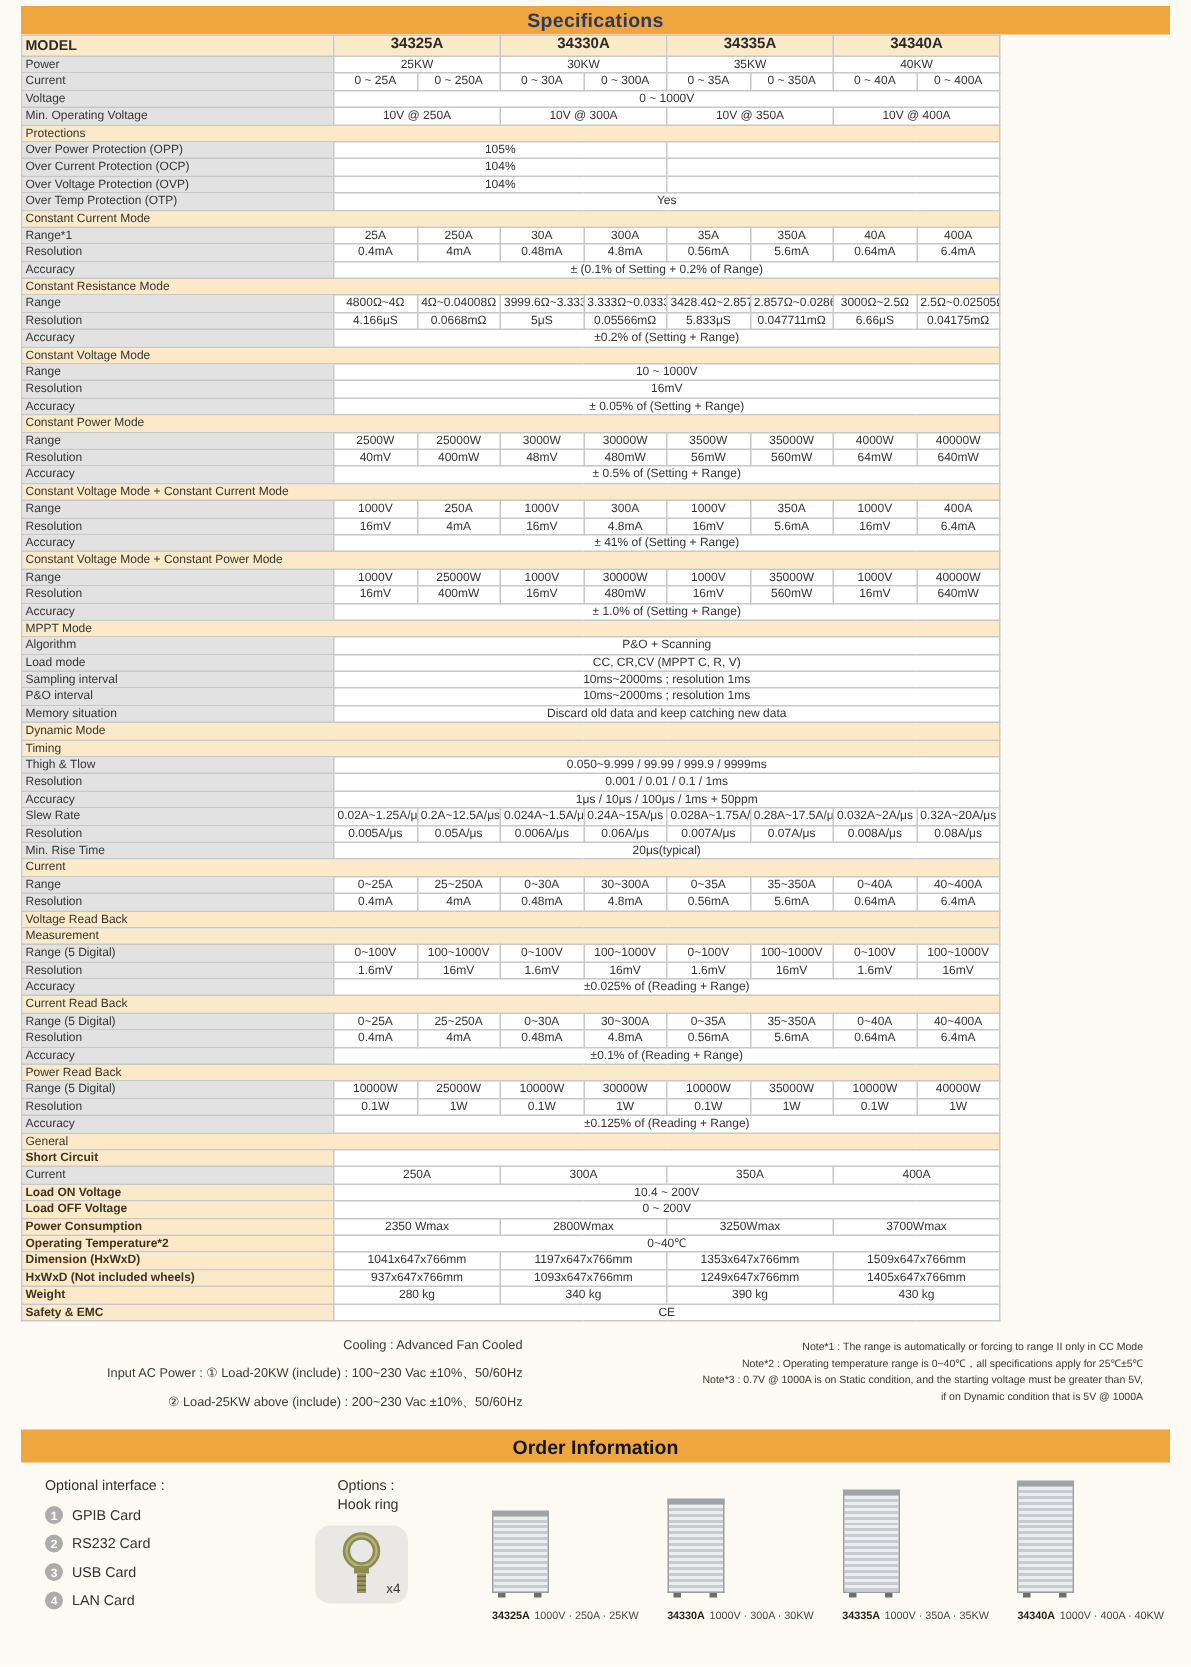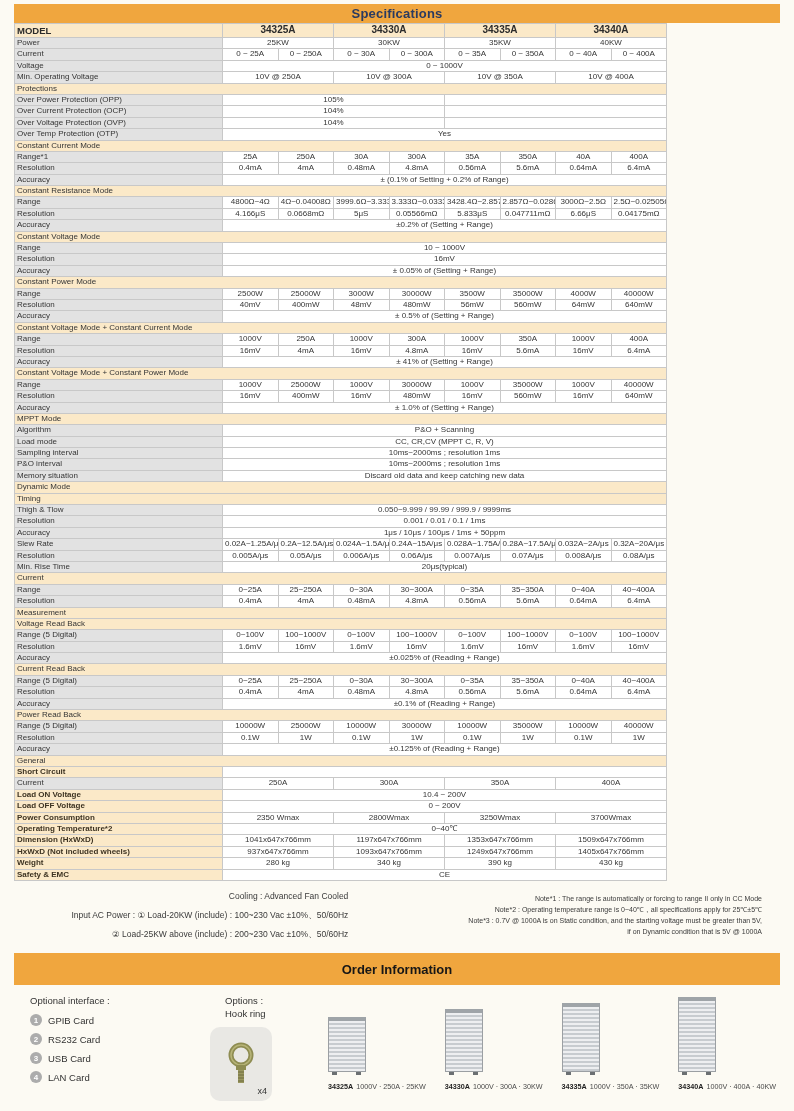--- a/index.html
+++ b/index.html
@@ -1,20 +1,20 @@
 <!DOCTYPE html>
 <html><head>
 <meta charset="utf-8">
 <style>
   html,body{margin:0;padding:0;}
   .page{width:794px;height:1111px;background:#FCFAF3;font-family:"Liberation Sans",sans-serif;position:relative;overflow:hidden;}
   .content{padding:4px 14px 0 14px;}
   .titlebar{background:#F0A63E;height:19px;display:flex;align-items:center;justify-content:center;
             font-weight:bold;font-size:13px;color:#2A3A60;letter-spacing:.2px;}
-  .orderbar{background:#F0A63E;height:32px;display:flex;align-items:center;justify-content:center;
+  .orderbar{background:#F0A63E;height:22px;display:flex;align-items:center;justify-content:center;
             font-weight:bold;font-size:13px;color:#161616;margin:6px 14px 0 14px;}
   table.spec{width:653px;border-collapse:collapse;table-layout:fixed;background:#fff;}
   table.spec col.lblcol{width:208px;}
   table.spec td{border:1px solid #C8C8C8;height:10.4px;padding:0 2px;font-size:8px;color:#353535;
                 overflow:hidden;white-space:nowrap;line-height:1.05;}
   td.val{text-align:center;background:#FFFFFF;}
   td.lbl{background:#E2E2E2;text-align:left;padding-left:3px;}
   td.lbl.cream{background:#FBE9C8;font-weight:bold;color:#3D3322;}
   td.section{background:#FBE9C8;font-weight:normal;color:#3D3322;font-size:8.5px;text-align:left;padding-left:3px;margin-left:32px;}
   td.sm{font-size:6.7px;}
@@ -31,21 +31,21 @@
   .fn-right .indent-note{padding-left:30px;}
 
   .order-content{display:flex;margin:10px 14px 0 14px;align-items:flex-start;gap:12px;}
   .interfaces{width:168px;padding-left:16px;}
   .opt-title{font-size:9.5px;color:#333;margin-bottom:8px;}
   .card-item{display:flex;align-items:center;gap:6px;font-size:9.5px;color:#333;margin-bottom:7px;}
   .circ{width:12px;height:12px;min-width:12px;border-radius:50%;background:#ACACAC;color:#fff;
         font-size:8px;display:inline-flex;align-items:center;justify-content:center;font-weight:bold;}
   .options{width:100px;}
   .options .opt-title{margin-bottom:2px;margin-left:15px;}
-  .hook-box{width:62px;height:74px;background:#E9E8E4;border-radius:10px;position:relative;margin-top:8px;
+  .hook-box{width:62px;height:52px;background:#E9E8E4;border-radius:10px;position:relative;margin-top:8px;
             display:flex;align-items:center;justify-content:center;}
   .hook-qty{position:absolute;right:5px;bottom:5px;font-size:9px;color:#333;}
   .products{flex:1;display:flex;align-items:flex-end;justify-content:space-between;padding:2px 4px 0 6px;}
   .product{display:flex;flex-direction:column;align-items:flex-start;}
   .cabinet{width:36px;border:1px solid #9B9FA3;border-top:4px solid #9FA4A8;
            background:repeating-linear-gradient(180deg,#EDEEF0 0 2px,#C7CBCF 2px 4px);
            position:relative;margin-bottom:5px;}
   .cabinet::after{content:"";position:absolute;bottom:-4px;left:3px;width:5px;height:3px;background:#6B6F72;
                   box-shadow:24px 0 0 #6B6F72;}
   .product:nth-child(1) .cabinet{height:50px;}
@@ -380,24 +380,24 @@
             <td class="val" colspan="1">0.4mA</td>
             <td class="val" colspan="1">4mA</td>
             <td class="val" colspan="1">0.48mA</td>
             <td class="val" colspan="1">4.8mA</td>
             <td class="val" colspan="1">0.56mA</td>
             <td class="val" colspan="1">5.6mA</td>
             <td class="val" colspan="1">0.64mA</td>
             <td class="val" colspan="1">6.4mA</td>
           </tr>
           <tr>
+            <td colspan="9" class="section">Voltage Read Back</td>
+          </tr>
+          <tr>
             <td colspan="9" class="section">Measurement</td>
-          </tr>
-          <tr>
-            <td colspan="9" class="section">Voltage Read Back</td>
           </tr>
           <tr>
             <td class="lbl">Range (5 Digital)</td>
             <td class="val" colspan="1">0~100V</td>
             <td class="val" colspan="1">100~1000V</td>
             <td class="val" colspan="1">0~100V</td>
             <td class="val" colspan="1">100~1000V</td>
             <td class="val" colspan="1">0~100V</td>
             <td class="val" colspan="1">100~1000V</td>
             <td class="val" colspan="1">0~100V</td>

